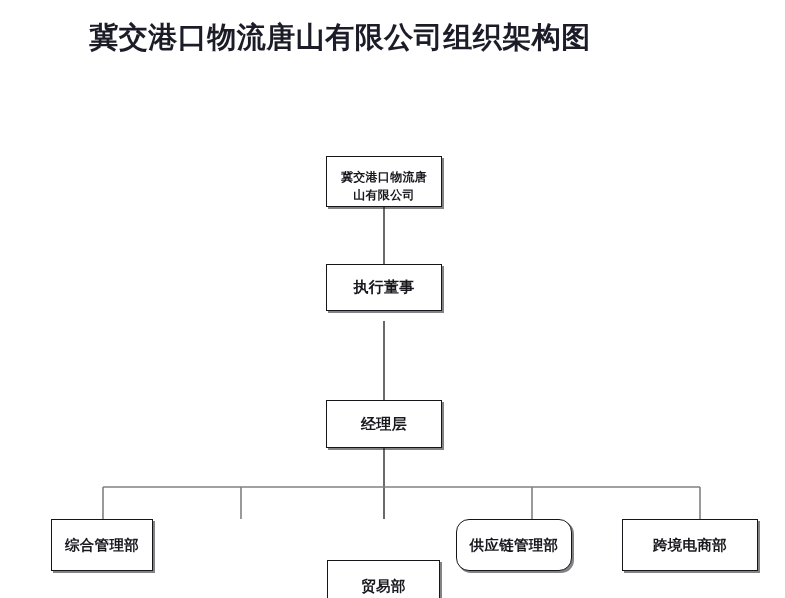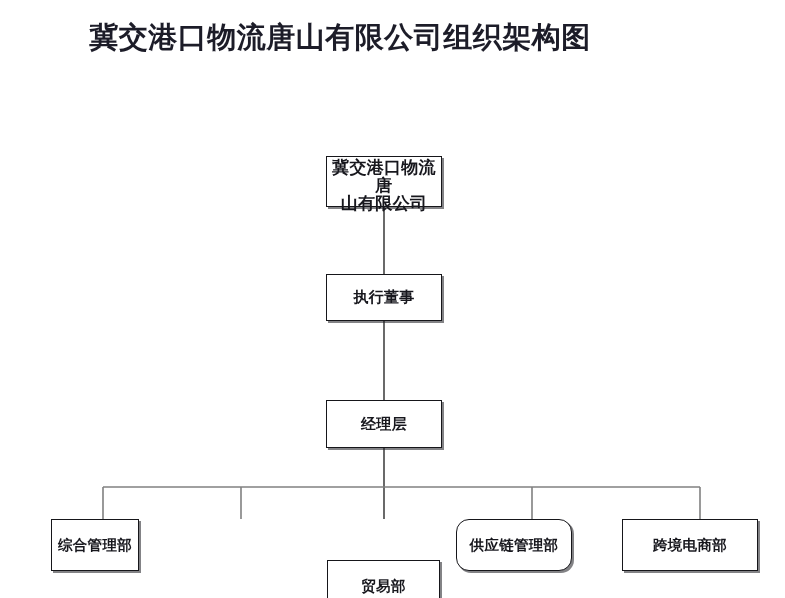--- a/index.html
+++ b/index.html
@@ -70,21 +70,21 @@
     font-family: "Liberation Serif", "DejaVu Serif", serif;
     font-size: 14.5px;
     font-weight: 700;
     color: #17171d;
     line-height: 19px;
     padding: 0 4px;
     letter-spacing: 0.3px;
     white-space: pre-line;
   }
   .node.root .node-label {
-    font-size: 17px;
+    font-size: 12px;
     line-height: 18px;
     margin-top: 9px;
   }
   .node.level2 .node-label,
   .node.level3 .node-label {
     font-size: 15px;
   }
 </style>
 </head>
 <body>
@@ -109,29 +109,29 @@
       <line x1="241" y1="487" x2="241" y2="519" stroke="#808080" stroke-width="1.6"></line>
       <line x1="532" y1="487" x2="532" y2="519" stroke="#808080" stroke-width="1.6"></line>
       <line x1="700" y1="487" x2="700" y2="519" stroke="#808080" stroke-width="1.6"></line>
     </svg>
 
     <div class="node root" style="left:326px; top:156px; width:116px; height:51px;">
       <span class="node-label">冀交港口物流唐
 山有限公司</span>
     </div>
 
-    <div class="node level2" style="left:326px; top:274px; width:116px; height:47px;">
+    <div class="node level2" style="left:326px; top:264px; width:116px; height:47px;">
       <span class="node-label">执行董事</span>
     </div>
 
     <div class="node level3" style="left:326px; top:400px; width:116px; height:48px;">
       <span class="node-label">经理层</span>
     </div>
 
-    <div class="node" style="left:51px; top:519px; width:88px; height:52px;">
+    <div class="node" style="left:51px; top:519px; width:102px; height:52px;">
       <span class="node-label">综合管理部</span>
     </div>
 
 
     <div class="node" style="left:327px; top:519px; width:113px; height:52px;margin-top:41px;">
       <span class="node-label">贸易部</span>
     </div>
 
     <div class="node" style="left:456px; top:519px; width:116px; height:52px;border-radius:13px;">
       <span class="node-label">供应链管理部</span>

